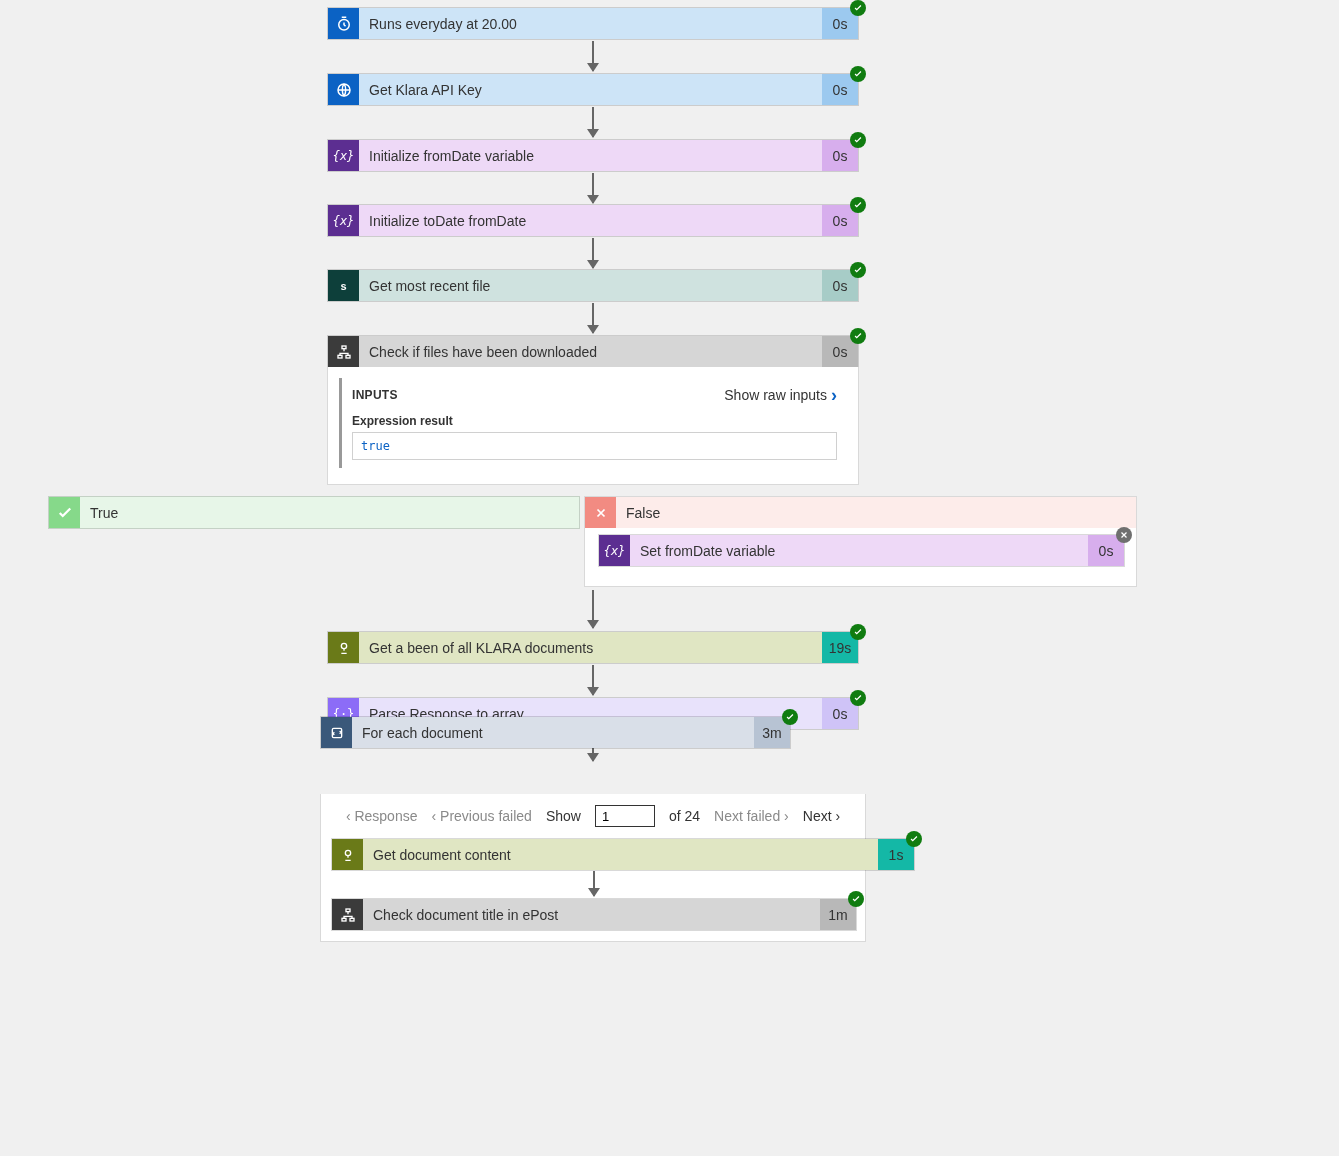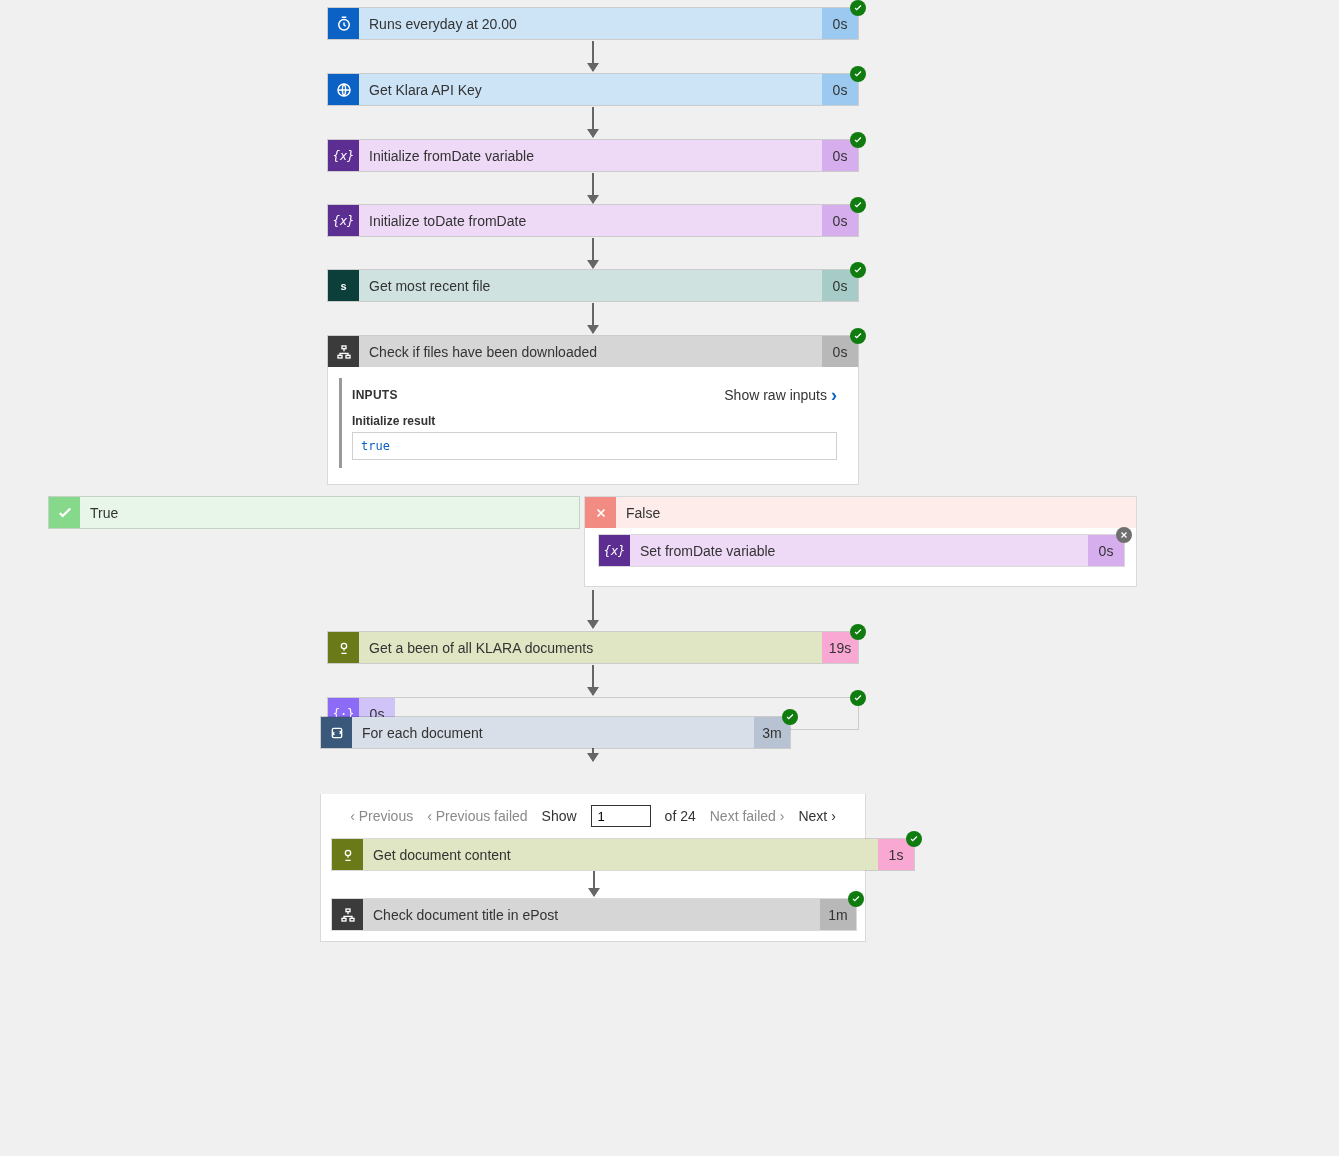--- a/index.html
+++ b/index.html
@@ -90,21 +90,21 @@
   .th-teal .step-icon { background:#0d3f3a; }
   .th-teal .step-title { background:#cfe2df; }
   .th-teal .step-dur { background:#a7ccc7; }
 
   .th-gray .step-icon { background:#3b3b3b; }
   .th-gray .step-title { background:#d6d6d6; }
   .th-gray .step-dur { background:#b8b8b8; }
 
   .th-olive .step-icon { background:#6a7a18; }
   .th-olive .step-title { background:#e0e6c3; }
-  .th-olive .step-dur { background:#f9a8d4; }
+  .th-olive .step-dur { background:#14b8a6; }
 
   .th-lilac .step-icon { background:#8c6cf7; }
   .th-lilac .step-title { background:#e8e2fb; }
   .th-lilac .step-dur { background:#cfc3f7; }
 
   .th-slate .step-icon { background:#3a587a; }
   .th-slate .step-title { background:#d9dfe8; }
   .th-slate .step-dur { background:#b7c3d3; }
 
   .card {
@@ -289,21 +289,21 @@
 
   <div class="card" style="left:327px; top:367px; width:532px; height:118px; border-top:none;">
     <div class="inputs-panel">
       <div class="inputs-head">
         <span class="lbl">INPUTS</span>
         <span class="raw-link">
           <span>Show raw inputs</span>
           <span class="chev">›</span>
         </span>
       </div>
-      <div class="expr-label">Initialize result</div>
+      <div class="expr-label">Expression result</div>
       <div class="expr-box">true</div>
     </div>
   </div>
 
   <div class="card br-true" style="left:48px; top:496px; width:532px; height:33px;">
     <div class="branch-head">
       <div class="branch-icon">
         <svg viewBox="0 0 24 24" width="18" height="18">
             <path d="M5 12l4 4 10-10" stroke="#fff" stroke-width="3" fill="none"></path>
           </svg>
@@ -358,20 +358,21 @@
       </div>
   </div>
 
   <div class="arrow" style="left:592px; top:665px; height:30px;"></div>
 
   <div class="step th-lilac" style="left:327px; top:697px; width:532px;">
     <div class="step-row">
       <div class="step-icon">
           <span style="font-family:Consolas,monospace;font-size:12px;">{·}</span>
         </div>
+      <div class="step-title">Parse Response to array</div>
       <div class="step-dur">0s</div>
     </div>
     <div class="badge badge-ok">
         <svg viewBox="0 0 24 24">
           <path d="M5 12l4 4 10-10" stroke="#fff" stroke-width="3" fill="none"></path>
         </svg>
       </div>
   </div>
 
   <div class="arrow" style="left:592px; top:731px; height:30px;"></div>
@@ -392,21 +393,21 @@
     </div>
     <div class="badge badge-ok">
         <svg viewBox="0 0 24 24">
           <path d="M5 12l4 4 10-10" stroke="#fff" stroke-width="3" fill="none"></path>
         </svg>
       </div>
   </div>
 
   <div class="card" style="left:320px; top:794px; width:546px; height:148px; border-top:none;">
     <div class="pager">
-      <span class="disabled"><span class="chev">‹</span> <span>Previous</span></span>
+      <span class="disabled"><span class="chev">‹</span> <span>Response</span></span>
       <span class="disabled"><span class="chev">‹</span> <span>Previous failed</span></span>
       <span class="enabled">Show</span>
       <input type="text" value="1" style="">
       <span class="enabled">of 24</span>
       <span class="disabled"><span>Next failed</span> <span class="chev">›</span></span>
       <span class="enabled"><span>Next</span> <span class="chev">›</span></span>
     </div>
 
     <div class="step th-olive" style="position:absolute; left:10px; top:44px; width:584px;">
       <div class="step-row">

